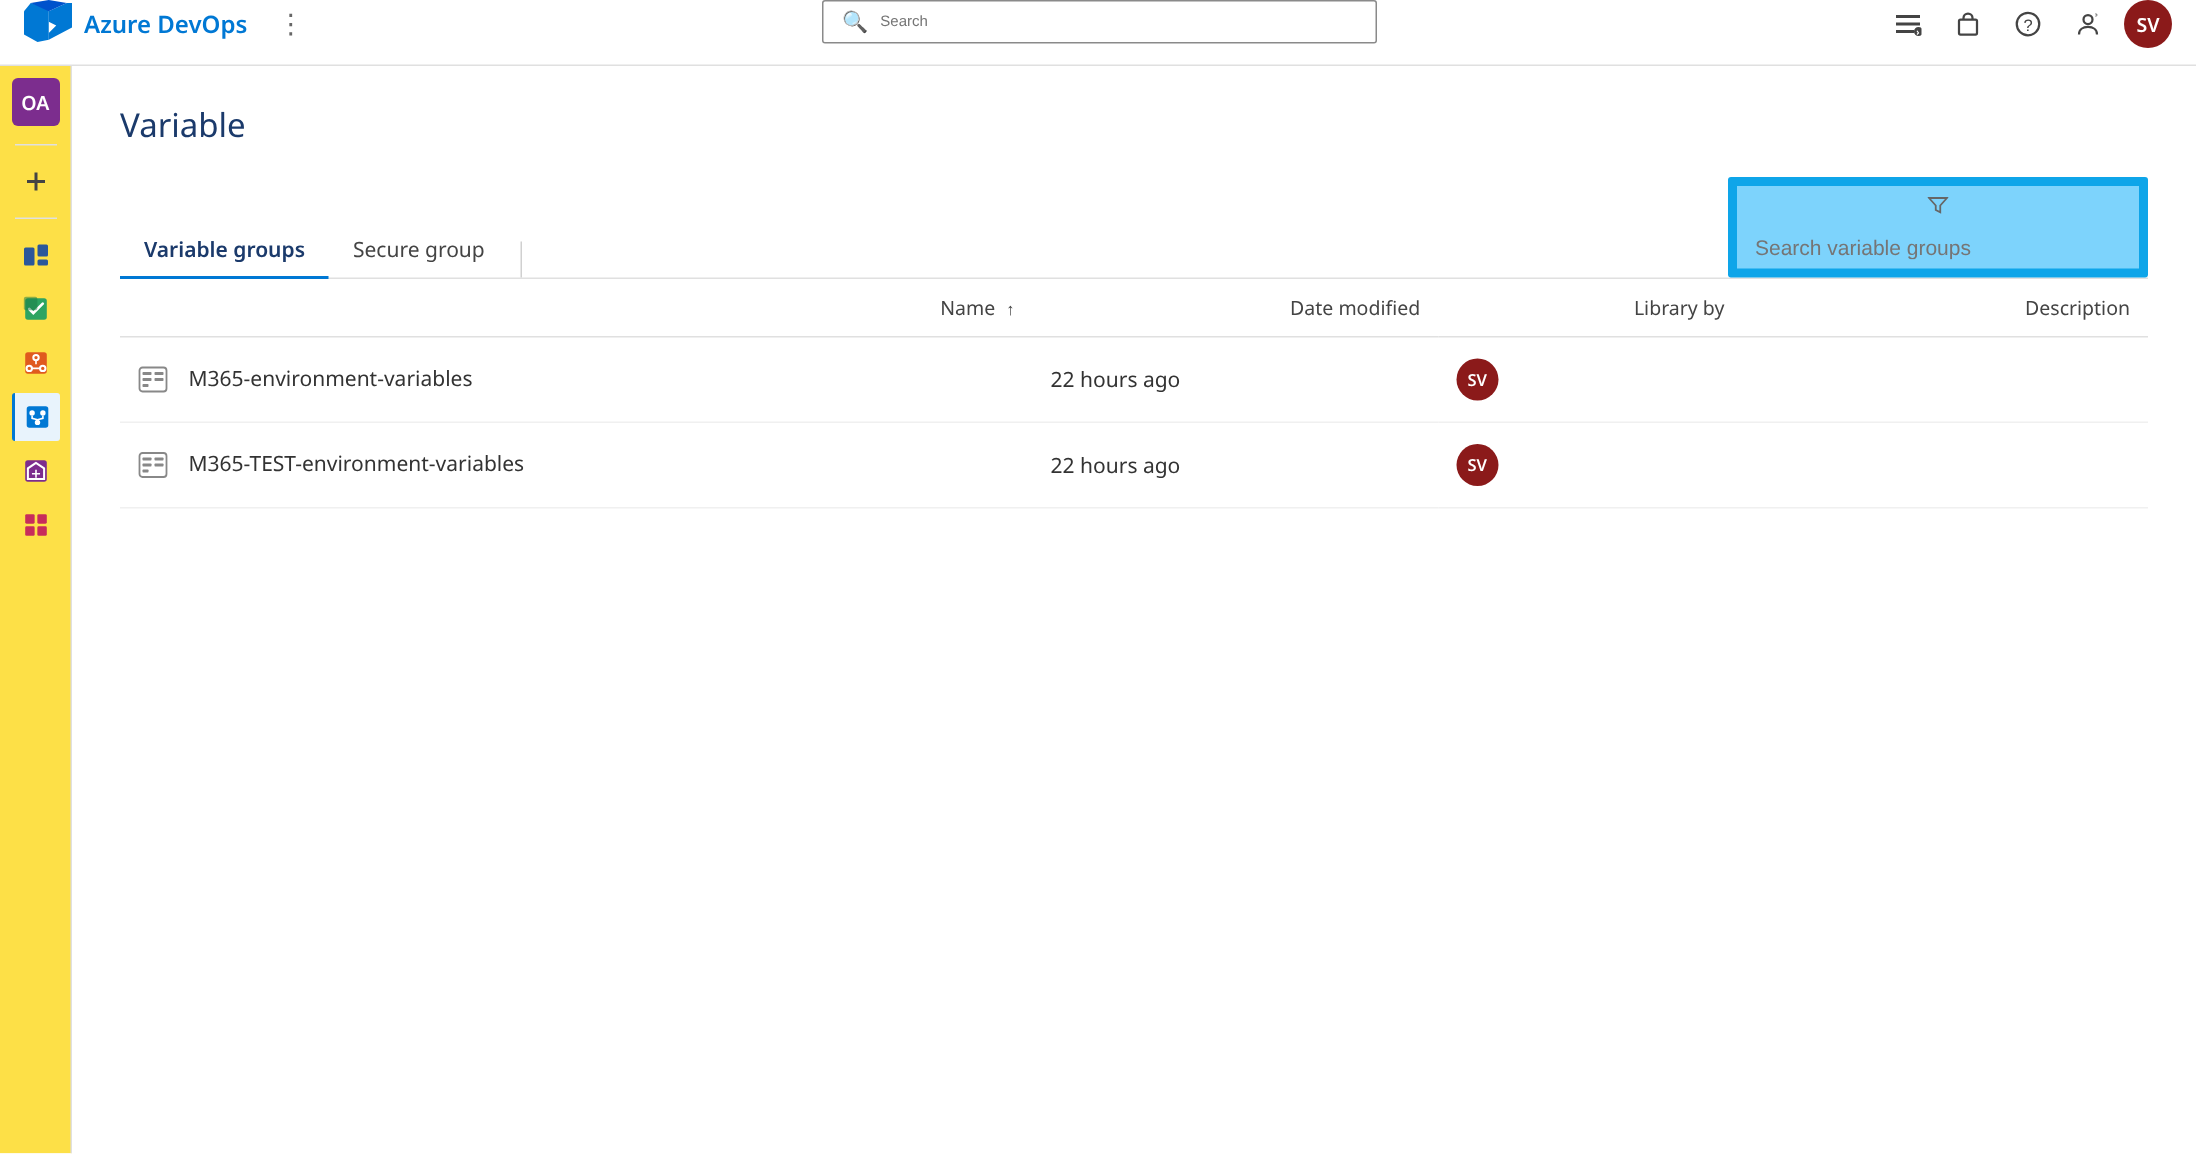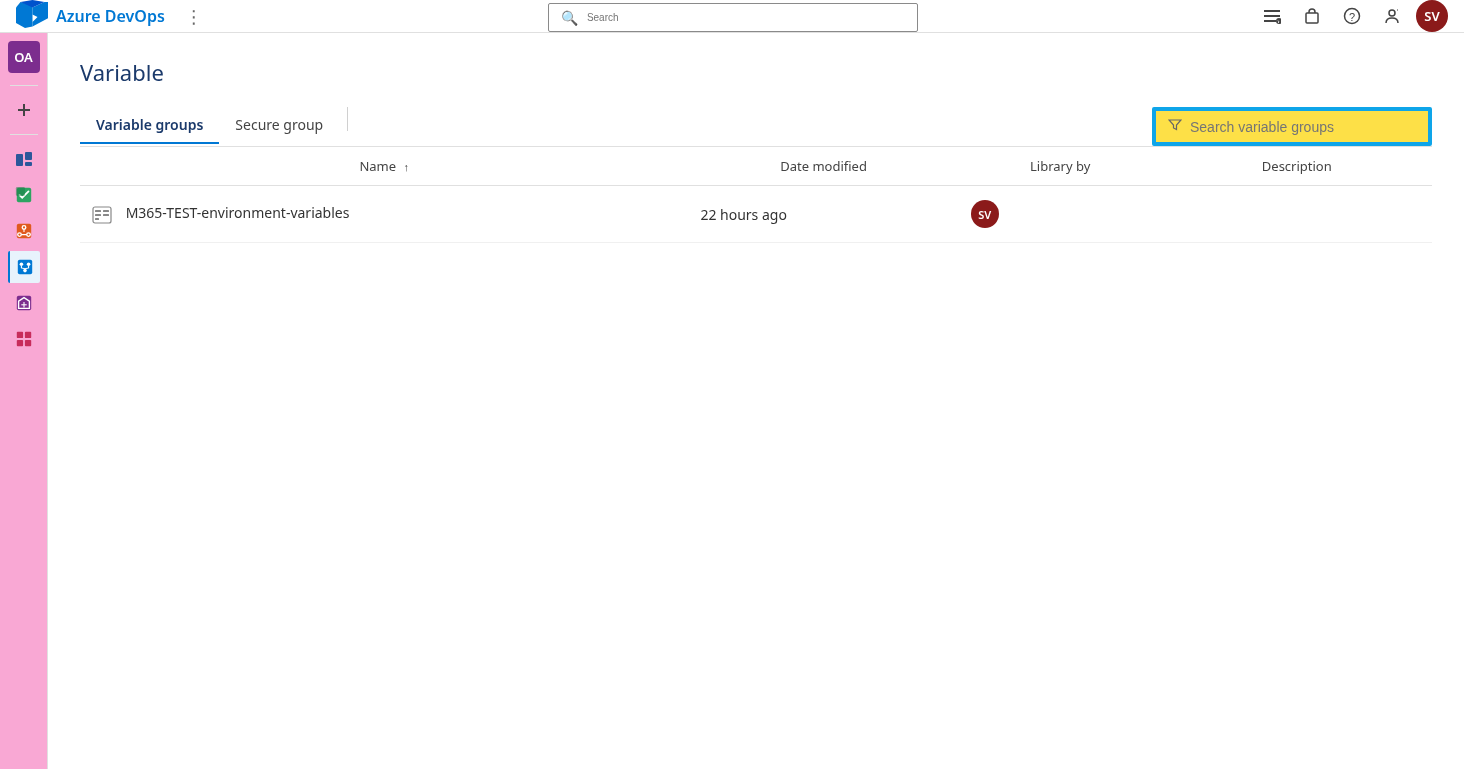--- a/index.html
+++ b/index.html
@@ -1,20 +1,20 @@
 <!DOCTYPE html>
 <html><head>
   <meta charset="utf-8">
   <style>
     * { box-sizing: border-box; margin: 0; padding: 0; }
     body { font-family: 'Segoe UI', system-ui, sans-serif; font-size: 14px; background: #fff; color: #333; display: flex; flex-direction: column; height: 769px; overflow: hidden; }
 
     
     .top-nav {
-      display: flex; align-items: flex-end; height: 33px;
+      display: flex; align-items: flex-start; height: 44px;
       background: #fff; border-bottom: 1px solid #e0e0e0;
       padding: 0 16px; gap: 12px; flex-shrink: 0;
     }
     .nav-logo { display: flex; align-items: center; gap: 8px; cursor: pointer; }
     .nav-logo-icon { width: 32px; height: 32px; }
     .nav-logo-text { color: #0078d4; font-size: 16px; font-weight: 600; white-space: nowrap; }
     .nav-spacer { flex: 1; }
     .nav-dots { color: #666; font-size: 18px; cursor: pointer; padding: 4px 8px; display: flex; align-items: center; }
     .nav-search-box {
       display: flex; align-items: center; gap: 8px;
@@ -34,21 +34,21 @@
       width: 32px; height: 32px; border-radius: 50%;
       background: #8b1a1a; color: #fff; display: flex; align-items: center; justify-content: center;
       font-size: 13px; font-weight: 600; cursor: pointer;
     }
 
     
     .main-layout { display: flex; flex: 1; overflow: hidden; }
 
     
     .sidebar {
-      width: 48px; background: #f9a8d4; border-right: 1px solid #e0e0e0;
+      width: 48px; background: #fde047; border-right: 1px solid #e0e0e0;
       display: flex; flex-direction: column; align-items: center;
       padding: 8px 0; gap: 4px; flex-shrink: 0;
     }
     .sidebar-avatar {
       width: 32px; height: 32px; border-radius: 4px;
       background: #7c2d8e; color: #fff; display: flex; align-items: center; justify-content: center;
       font-size: 13px; font-weight: 600; cursor: pointer; margin-bottom: 4px;
     }
     .sidebar-divider { width: 28px; height: 1px; background: #e0e0e0; margin: 4px 0; }
     .sidebar-icon-btn {
@@ -63,51 +63,51 @@
 
     
     .content { flex: 1; overflow-y: auto; padding: 24px 32px; }
 
     .page-title {
       font-size: 22px; font-weight: 400; color: #1b3a6b; margin-bottom: 20px;
     }
 
     
     .tabs-bar {
-      display: flex; align-items: flex-start; border-bottom: 1px solid #e0e0e0; margin-bottom: 0;
+      display: flex; align-items: flex-end; border-bottom: 1px solid #e0e0e0; margin-bottom: 0;
     }
     .tab {
       padding: 8px 16px; cursor: pointer; font-size: 14px; color: #444;
       border-bottom: 2px solid transparent; margin-bottom: -1px; white-space: nowrap;
     }
     .tab.active { color: #1b3a6b; font-weight: 600; border-bottom: 2px solid #0078d4; }
     .tab-separator { width: 1px; height: 24px; background: #d0d0d0; margin: 0 8px; }
     .tabs-actions { display: flex; align-items: center; gap: 8px; padding: 0 8px; }
     .add-group-btn {
       display: flex; align-items: center; gap: 4px; cursor: pointer;
       font-size: 14px; color: #444; padding: 4px 8px; border-radius: 2px;
     }
     .more-btn {
       cursor: pointer; color: #444; font-size: 16px; padding: 4px 8px; border-radius: 2px;
     }
     .tabs-spacer { flex: 1; }
     .search-variable-groups {
       display: flex; align-items: center; gap: 8px;
-      background: #fde047; border: 4px solid #0ea5e9; border-radius: 2px;
-      padding: 6px 12px; min-width: 280px;
+      background: #7dd3fc; border: 6px solid #0ea5e9; border-radius: 2px;
+      padding: 6px 12px; min-width: 280px; flex-direction: column;
     }
     .search-variable-groups input {
       border: none; outline: none; background: transparent; font-size: 14px; color: #666; width: 100%;
     }
 
     
     .var-table { width: 100%; border-collapse: collapse; margin-top: 0; }
     .var-table thead tr { border-bottom: 1px solid #e0e0e0; }
     .var-table th {
-      text-align: center; padding: 10px 12px; font-weight: 400; color: #444; font-size: 13px;
+      text-align: right; padding: 10px 12px; font-weight: 400; color: #444; font-size: 13px;
     }
     .var-table th .sort-indicator { margin-left: 4px; font-size: 11px; }
     .var-table tbody tr { border-bottom: 1px solid #f0f0f0; }
     .var-table td { padding: 14px 12px; font-size: 14px; color: #333; vertical-align: middle; }
     .col-name { width: 45%; }
     .col-date { width: 20%; }
     .col-modified { width: 15%; }
     .col-desc { width: 20%; }
     .row-icon {
       display: inline-flex; align-items: center; justify-content: center;
@@ -269,20 +269,40 @@
             <span class="row-icon">
               <svg width="20" height="18" viewBox="0 0 20 18" fill="none">
                 <rect x="1" y="1" width="18" height="16" rx="2" stroke="#888" stroke-width="1.2" fill="#fff"></rect>
                 <rect x="3" y="4" width="6" height="2" rx="0.5" fill="#888"></rect>
                 <rect x="11" y="4" width="6" height="2" rx="0.5" fill="#888"></rect>
                 <rect x="3" y="8" width="6" height="2" rx="0.5" fill="#888"></rect>
                 <rect x="11" y="8" width="6" height="2" rx="0.5" fill="#888"></rect>
                 <rect x="3" y="12" width="4" height="2" rx="0.5" fill="#888"></rect>
               </svg>
             </span>
+            <span>M365-environment-variables</span>
+          </td>
+          <td class="col-date">22 hours ago</td>
+          <td class="col-modified">
+            <div class="user-avatar-sm">SV</div>
+          </td>
+          <td class="col-desc"></td>
+        </tr>
+        <tr>
+          <td class="col-name">
+            <span class="row-icon">
+              <svg width="20" height="18" viewBox="0 0 20 18" fill="none">
+                <rect x="1" y="1" width="18" height="16" rx="2" stroke="#888" stroke-width="1.2" fill="#fff"></rect>
+                <rect x="3" y="4" width="6" height="2" rx="0.5" fill="#888"></rect>
+                <rect x="11" y="4" width="6" height="2" rx="0.5" fill="#888"></rect>
+                <rect x="3" y="8" width="6" height="2" rx="0.5" fill="#888"></rect>
+                <rect x="11" y="8" width="6" height="2" rx="0.5" fill="#888"></rect>
+                <rect x="3" y="12" width="4" height="2" rx="0.5" fill="#888"></rect>
+              </svg>
+            </span>
             <span>M365-TEST-environment-variables</span>
           </td>
           <td class="col-date">22 hours ago</td>
           <td class="col-modified">
             <div class="user-avatar-sm">SV</div>
           </td>
           <td class="col-desc"></td>
         </tr>
       </tbody>
     </table>

